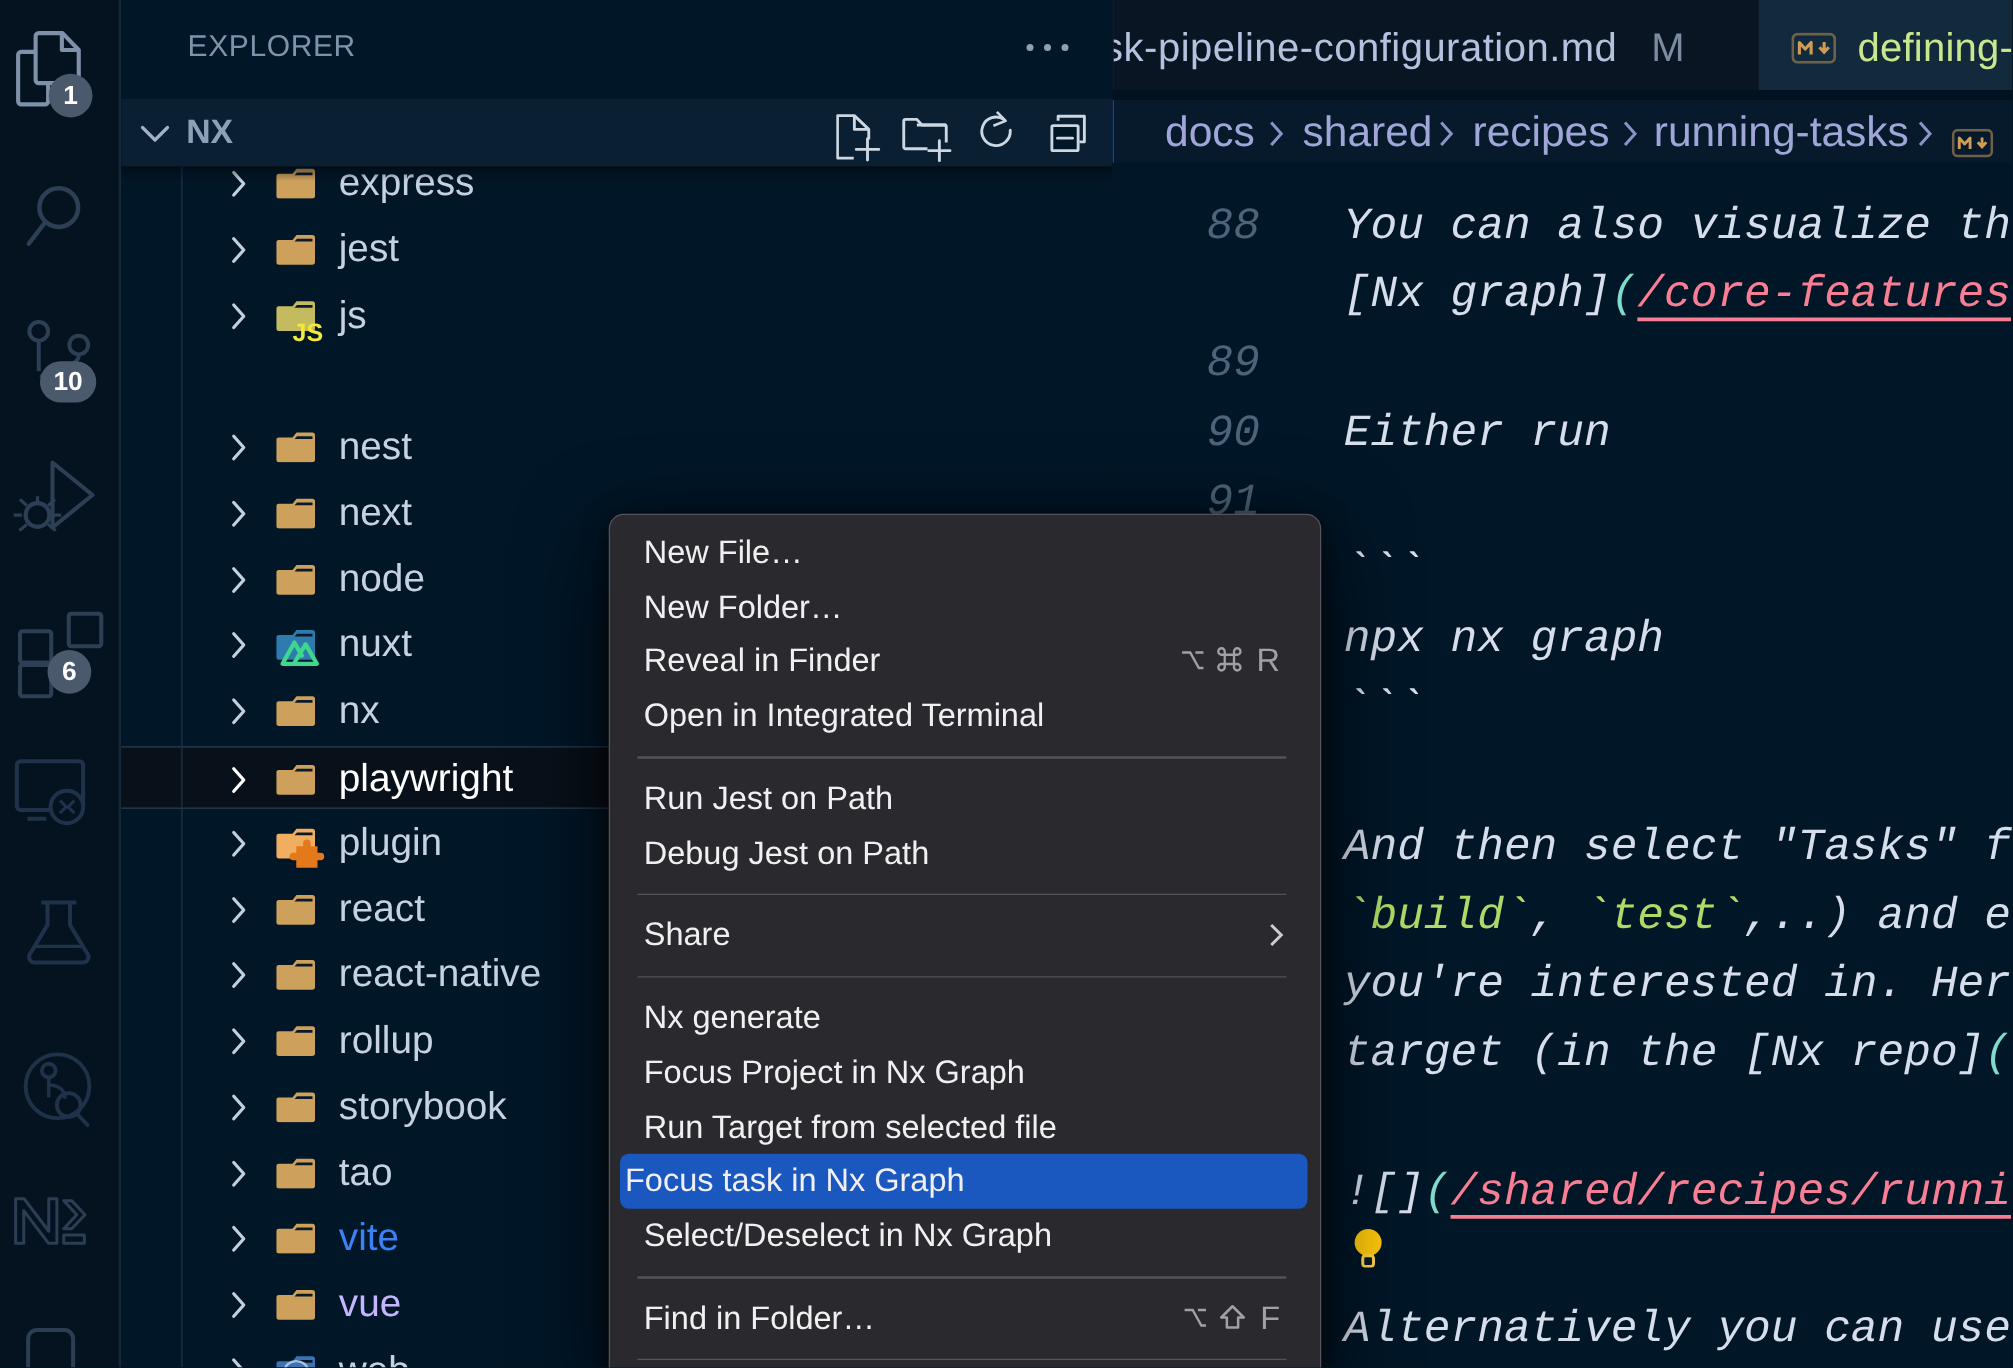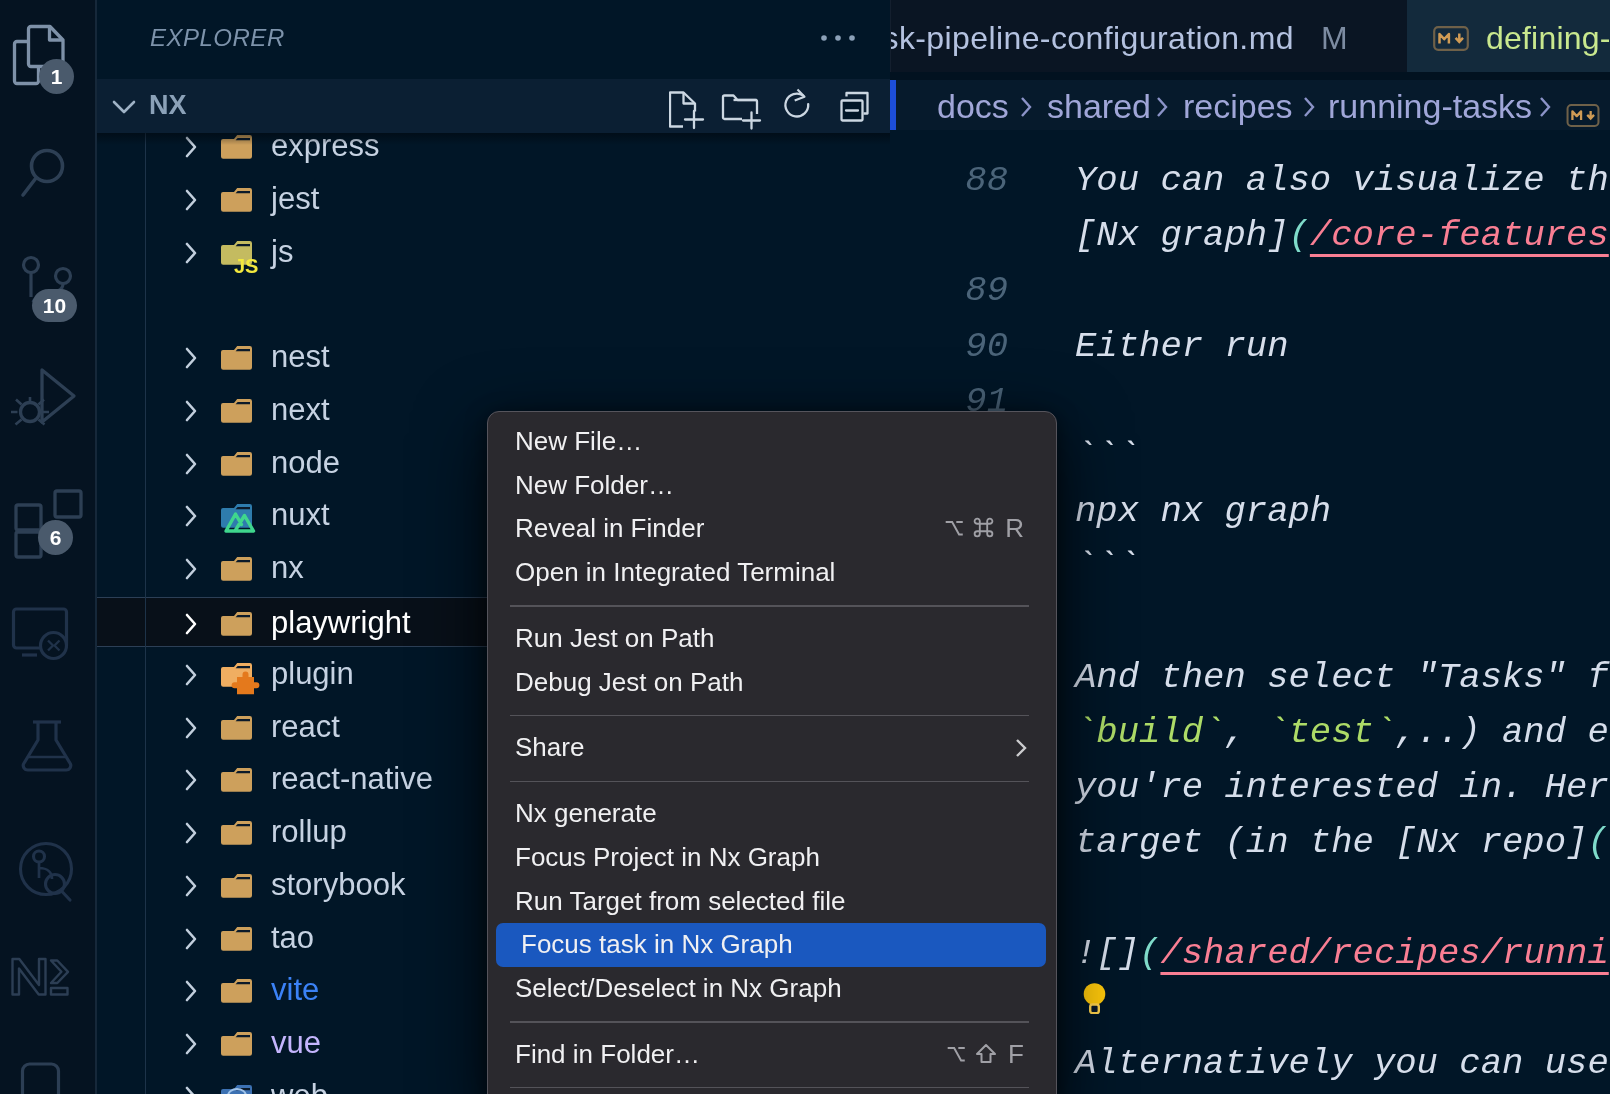--- a/index.html
+++ b/index.html
@@ -7,55 +7,55 @@
     font-family:"Liberation Sans", sans-serif; }
   .abs { position:absolute; }
   #stage { position:relative; width:1610px; height:1094px; overflow:hidden; }
 
   #actbar { left:0; top:0; width:97px; height:1094px; background:#051321;
     border-right:2px solid #16283a; }
   .badge { position:absolute; background:#4a5a6c; color:#fff; font-weight:700;
     border-radius:999px; text-align:center; }
 
   #sidebar { left:97px; top:0; width:793px; height:1094px; background:#011627; overflow:hidden; }
-  #sb-title { position:absolute; left:53px; top:24px; color:#7d93ab; font-size:24px; letter-spacing:0.5px;font-style:italic; }
+  #sb-title { position:absolute; left:53px; top:24px; color:#7d93ab; font-size:24px; letter-spacing:0.5px; }
   #sb-dots { position:absolute; left:722px; top:12px; color:#9fb2c6; font-size:34px; letter-spacing:2px; }
   #nx-head { position:absolute; left:0; top:79px; width:793px; height:54px; background:#0b1f33; z-index:4; }
   #nx-chev { position:absolute; left:12px; top:15px; }
   #nx-head .nxlabel { position:absolute; left:52px; top:11px; font-size:27px; font-weight:700; color:#8ba1b8; }
   #tree-shadow { position:absolute; left:0; top:133px; width:793px; height:12px;
      background:linear-gradient(to bottom, rgba(0,5,10,0.5), rgba(0,5,10,0)); z-index:3; }
   #guide { position:absolute; left:48px; top:133px; width:1px; height:961px; background:#1d3349; }
   .row { position:absolute; left:0; width:793px; height:53px; }
   .row .chev { position:absolute; left:85px; top:13px; }
   .row .ficon { position:absolute; left:124px; top:13px; }
   .row .lbl { position:absolute; left:174px; top:7px; font-size:31px; }
   .row.sel { background:#081019; border-top:1.5px solid #2c3f56; border-bottom:1.5px solid #2c3f56; height:50px; margin-top:1px; }
 
   #editor { left:890px; top:0; width:720px; height:1094px; background:#011627; overflow:hidden; }
   #tabs { position:absolute; left:0; top:0; width:720px; height:72px; background:#0a1523;
      border-left:1px solid #141f2e; overflow:hidden; }
   #tab2 { position:absolute; left:516px; top:0; width:204px; height:72px; background:#132a3c; }
   #tabline { position:absolute; left:0; top:72px; width:720px; height:8px; background:#021220; }
   #breadcrumbs { position:absolute; left:0; top:80px; width:720px; height:50px; background:#061a2c;
-     color:#a0a6d8; font-size:34px; border-left:6px solid #1d4ed8; }
+     color:#a0a6d8; font-size:34px; border-left:1px solid #1d4ed8; }
   .crumb { position:absolute; top:7px; }
   #code { position:absolute; left:0; top:0; width:720px; height:1094px;
      font-family:"Liberation Mono", monospace; font-size:35.6px;font-style:italic; }
   .cl { position:absolute; height:55.2px; line-height:49px; left:185px; color:#d6deeb; white-space:pre; }
   .ln { position:absolute; width:118px; text-align:right; color:#4b6479; height:55.2px; line-height:49px; left:0; }
   .grn { color:#addb67; } .tea { color:#7fdbca; }
   .pnk { color:#f97e93; text-decoration:underline; text-underline-offset:9px; text-decoration-thickness:3px; }
 
   #menu { left:487px; top:411px; width:570px; height:700px; background:#2a292e;
     border:1px solid #55545c; border-radius:12px; box-shadow:0 20px 70px rgba(0,0,0,.72), 0 4px 20px rgba(0,0,0,.5);
     padding-top:8px; z-index:10; color:#f0f0f2; font-size:26px; }
   .mi { position:relative; height:43.7px; line-height:43.7px; padding-left:27px; }
   .mi .sc { position:absolute; right:32px; top:0; color:#a0a0a6; }
-  .mi.hl { background:#1a58bf; margin:0 10px 0 8px; padding-left:25px; border-radius:7px; }
+  .mi.hl { background:#1a58bf; margin:0 10px 0 8px; padding-left:4px; border-radius:7px; }
   .msep { height:1.4px; background:#545359; margin:10.4px 27px 10.4px 22px; }
 </style>
 </head>
 <body>
 <div id="stage">
   <div id="actbar" class="abs">
 <svg class="abs" style="left:0;top:0" width="95" height="1094" viewBox="0 0 95 1094">
   <g stroke="#7e91a8" stroke-width="3.3" fill="none" stroke-linejoin="round">
     <rect x="14.5" y="41.5" width="24" height="42" rx="2.5"></rect>
     <path d="M28.5 29 a2.5 2.5 0 0 1 2.5 -2.5 H50 l13 13.5 v24 a2.5 2.5 0 0 1 -2.5 2.5 H31 a2.5 2.5 0 0 1 -2.5 -2.5 Z" fill="#051321"></path>

